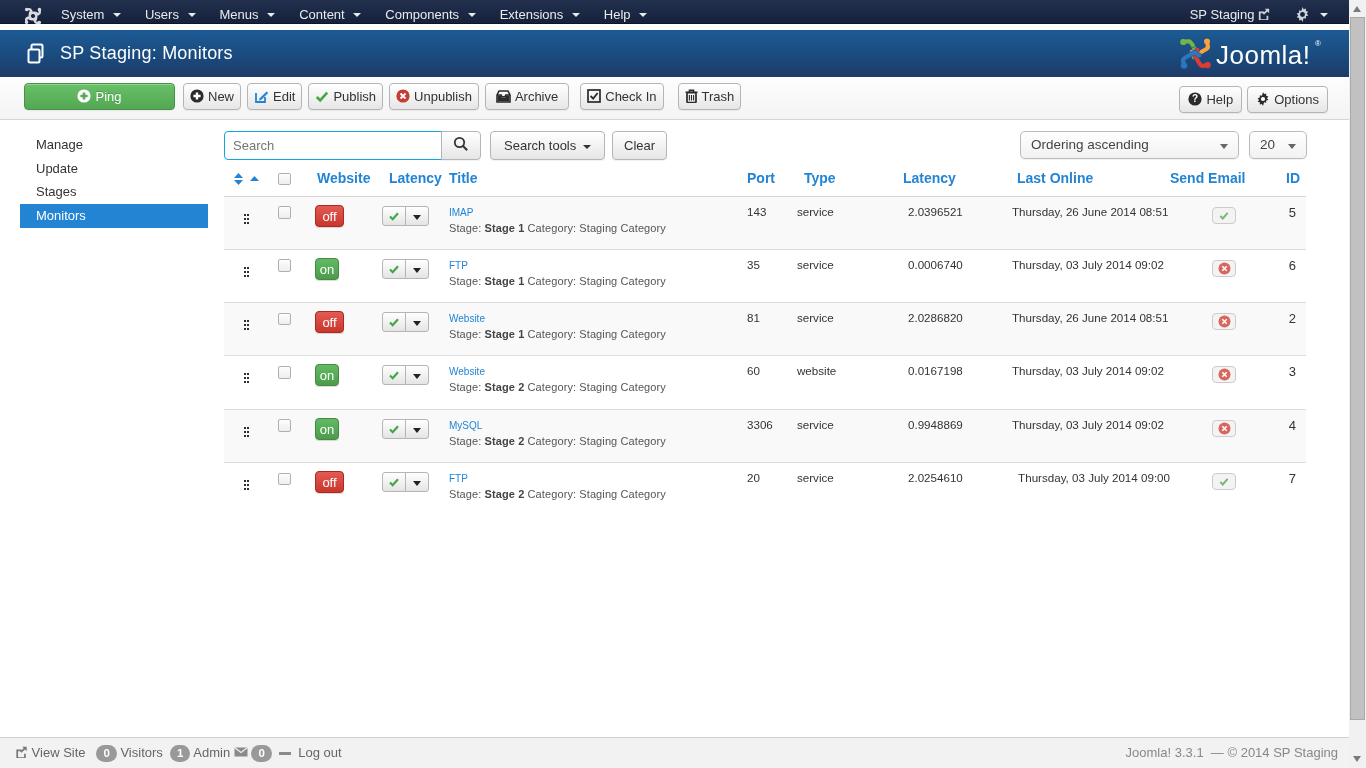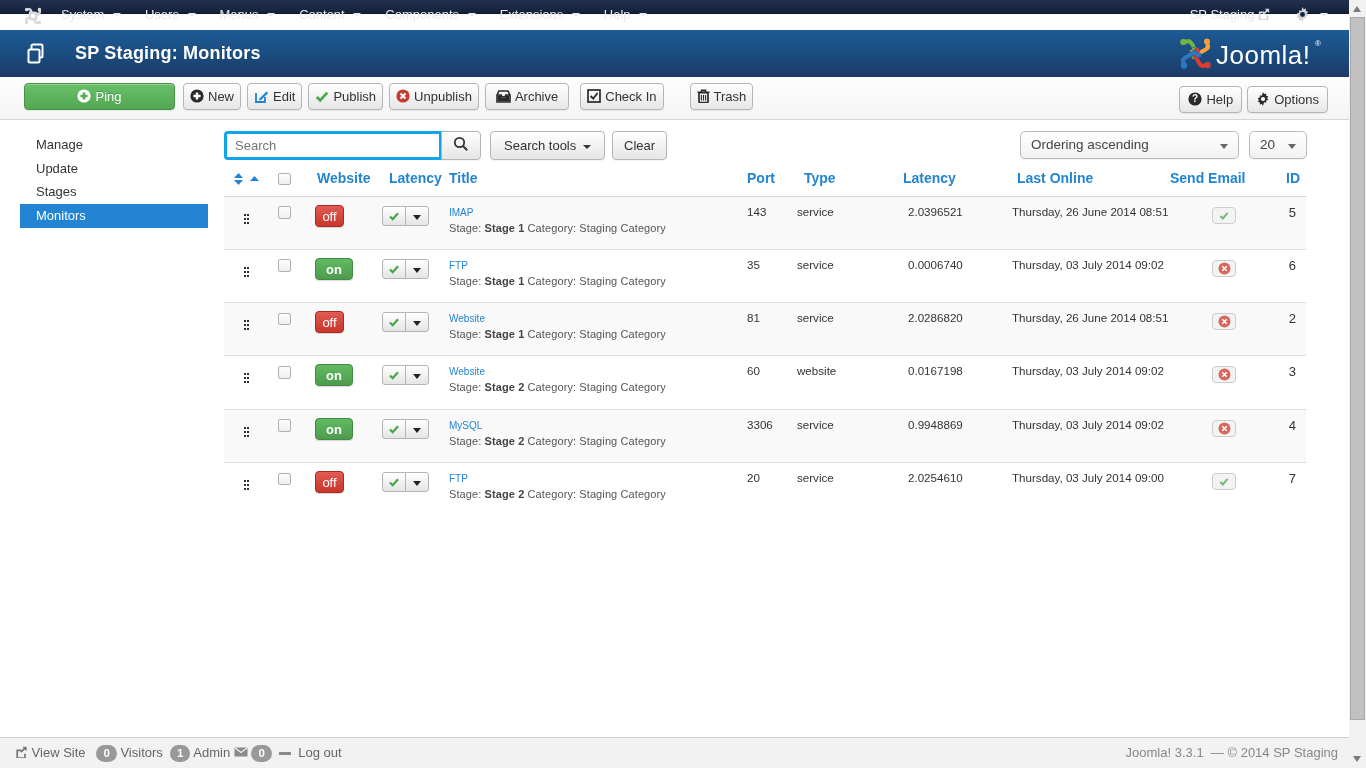--- a/index.html
+++ b/index.html
@@ -1,61 +1,61 @@
 <!DOCTYPE html>
 <html><head>
 <meta charset="utf-8">
 <style>
 * { margin:0; padding:0; box-sizing:border-box; }
 html,body { width:1366px; height:768px; overflow:hidden; font-family:"Liberation Sans",sans-serif; background:#fff; }
 #page { position:absolute; left:0; top:0; width:1349px; height:768px; background:#fff; }
 
 
-#navbar { position:absolute; left:0; top:0; width:100%; height:14px;
+#navbar { position:absolute; left:0; top:0; width:100%; height:24px;
   background:linear-gradient(180deg,#23304e 0%,#1b2844 55%,#16213c 100%);
   border-bottom:1px solid #0d1526; color:#eceef1; font-size:13px; }
 #navbar .menu { position:absolute; left:49px; top:0; height:30px; }
 #navbar .mi { float:left; height:30px; line-height:29px; padding:0 12px; color:#e8eaed; }
 #navbar .caret { display:inline-block; width:0; height:0; border-left:4px solid transparent; border-right:4px solid transparent; border-top:4px solid #e8eaed; vertical-align:middle; margin-left:5px; margin-top:-2px; }
 #jicon { position:absolute; left:24px; top:7px; }
 #nav-right { position:absolute; right:21px; top:0; height:30px; line-height:29px; color:#e8eaed; }
 
 
 #header { position:absolute; left:0; top:30px; width:100%; height:47px;
   background:linear-gradient(180deg,#1d5b95 0%,#1a4b7e 55%,#1e3a67 100%); }
-#header h1 { position:absolute; left:60px; top:13px; font-size:18px; font-weight:700; color:#fff; letter-spacing:0.2px;margin-left:15px; }
+#header h1 { position:absolute; left:60px; top:13px; font-size:18px; font-weight:400; color:#fff; letter-spacing:0.2px; }
 #pageicon { position:absolute; left:27px; top:13px; }
 #jlogo { position:absolute; right:28px; top:5px; }
 
 
 #subhead { position:absolute; left:0; top:77px; width:100%; height:43px;
   background:linear-gradient(180deg,#fdfdfd 0%,#f4f4f4 100%); border-bottom:1px solid #d5d5d5; }
 .btn { display:inline-block; height:27px; line-height:25px; padding:0 6px; font-size:13px; color:#333;
   background:linear-gradient(180deg,#ffffff 0%,#e6e6e6 100%); border:1px solid #b5b5b5; border-radius:4px;
   box-shadow:inset 0 1px 0 rgba(255,255,255,.3), 0 1px 1px rgba(0,0,0,.06); vertical-align:top; white-space:nowrap; }
 .btn .ic { display:inline-block; vertical-align:middle; margin:-3px 4px 0 0; }
 #tb-left { position:absolute; left:24px; top:6px; }
-#tb-left .btn { margin-right:6px; } #tb-left #btn-ping { margin-right:8px; } #tb-left .btn:nth-child(6){padding:0 10px;} #tb-left .btn:nth-child(7){margin-left:5px;} #tb-left .btn:nth-child(8){margin-left:20px;}
+#tb-left .btn { margin-right:6px; } #tb-left #btn-ping { margin-right:8px; } #tb-left .btn:nth-child(6){padding:0 10px;} #tb-left .btn:nth-child(7){margin-left:5px;} #tb-left .btn:nth-child(8){margin-left:8px;}
 #btn-ping { width:151px; text-align:center; color:#fff; font-weight:400;
   background:linear-gradient(180deg,#67c167 0%,#54a754 100%); border-color:#499149; margin-right:8px;
   text-shadow:0 -1px 0 rgba(0,0,0,.2); }
 #tb-right { position:absolute; right:21px; top:9px; }
 #tb-right .btn { margin-left:5px; padding:0 8px; }
 
 
 #sidebar { position:absolute; left:20px; top:133px; width:188px; font-size:13px; }
 #sidebar a { display:block; height:23.7px; line-height:23.7px; padding-left:16px; color:#333; text-decoration:none; }
 #sidebar a.active { background:#2384d3; color:#fff; }
 
 
 #content { position:absolute; left:224px; top:119px; width:1082px; }
 
 
 #filterbar { position:relative; height:41px; padding-top:12px; }
-#searchbox { position:absolute; left:0; top:12px; width:218px; height:29px; border:3px solid #0ea5e9; border-radius:4px 0 0 4px; padding:0 8px; font-size:13px; color:#999; font-family:"Liberation Sans",sans-serif; background:#fff; }
+#searchbox { position:absolute; left:0; top:12px; width:218px; height:29px; border:1px solid #0ea5e9; border-radius:4px 0 0 4px; padding:0 8px; font-size:13px; color:#999; font-family:"Liberation Sans",sans-serif; background:#fff; }
 #searchbtn { position:absolute; left:217px; top:12px; width:40px; height:29px; border-radius:0 4px 4px 0; }
 #btn-stools { position:absolute; left:266px; top:12px; height:29px; line-height:27px; padding:0 13px; }
 #btn-clear { position:absolute; left:388px; top:12px; height:29px; line-height:27px; padding:0 11px; }
 .sel { position:absolute; top:12px; height:28px; line-height:26px; border:1px solid #bbb; border-radius:5px;
   background:linear-gradient(180deg,#ffffff 0%,#f2f2f2 100%); font-size:13.5px; color:#444; padding-left:10px;
   box-shadow:0 1px 1px rgba(0,0,0,.05); }
 .sel .sc { position:absolute; right:10px; top:12px; width:0; height:0; border-left:4px solid transparent; border-right:4px solid transparent; border-top:5px solid #666; }
 #sel-order { left:796px; width:219px; }
 #sel-limit { left:1025px; width:58px; }
 
@@ -64,21 +64,21 @@
 th { font-size:14px; font-weight:700; color:#2384d3; text-align:left; height:36px; vertical-align:middle; border-bottom:1px solid #d5d5d5; }
 td { font-size:11.6px; color:#333; vertical-align:top; border-top:1px solid #ddd; height:53.3px; padding-top:8px; white-space:nowrap; overflow:visible; }
 tbody tr:nth-child(odd) { background:#f9f9f9; }
 tbody tr:first-child td { border-top:none; }
 a.tl { color:#2384d3; text-decoration:none; font-size:10px; }
 .stage { font-size:11px; color:#555; margin-top:4px; letter-spacing:0.1px; }
 .stage b { color:#444; }
 .cbx { display:inline-block; width:12.5px; height:12.5px; border:1px solid #b0b0b0; border-radius:2px; background:linear-gradient(180deg,#fdfdfd,#eee); vertical-align:middle; }
 .onoff { display:inline-block; width:29px; height:22px; line-height:21px; text-align:center; color:#fff; font-size:13px; border-radius:4px; box-shadow:0 1px 1px rgba(0,0,0,.15); }
 .off { background:linear-gradient(180deg,#e25b55 0%,#c9362b 100%); border:1px solid #a92a21; width:29px;text-align:center;}
-.on  { background:linear-gradient(180deg,#61bb61 0%,#4d9b4d 100%); border:1px solid #448a44; width:38px;font-weight:bold;}
+.on  { background:linear-gradient(180deg,#61bb61 0%,#4d9b4d 100%); border:1px solid #448a44; width:24px;}
 .stgrp { display:inline-block; height:20px; white-space:nowrap; margin-top:1px; }
 .stgrp .b1, .stgrp .b2 { display:inline-block; height:20px; vertical-align:top; background:linear-gradient(180deg,#fff,#e4e4e4); border:1px solid #b5b5b5; }
 .stgrp .b1 { width:24px; border-radius:3px 0 0 3px; }
 .stgrp .b2 { width:24px; border-radius:0 3px 3px 0; margin-left:-1px; }
 .semail { display:inline-block; width:24px; height:17px; border:1px solid #ccc; border-radius:4px; background:#f3f3f3; text-align:center; margin-top:2px; }
 .cdrag { text-align:center; }
 .dots { display:inline-block; width:2px; height:2px; background:#2e2e2e; margin-top:5px;
   box-shadow:3px 0 0 #2e2e2e, 0 4px 0 #2e2e2e, 3px 4px 0 #2e2e2e, 0 8px 0 #2e2e2e, 3px 8px 0 #2e2e2e; }
 .dcar { display:inline-block; width:0; height:0; border-left:4px solid transparent; border-right:4px solid transparent; border-top:5px solid #222; margin-top:8px; }
 .svgchk { margin-top:3px; }
@@ -367,21 +367,21 @@
         <td class="cdrag"><span class="dots"></span></td>
         <td style="text-align:center;"><span class="cbx"></span></td>
         <td style="padding-left:12px;"><span class="onoff off">off</span></td>
         <td style="padding-left:12px;"><span class="stgrp"><span class="b1"><svg class="svgchk" width="12" height="12" viewBox="0 0 12 12">
                     <path d="M2 6.5 L4.7 9.2 L10 3.2" stroke="#46a546" stroke-width="2.2" fill="none"></path>
                   </svg></span><span class="b2"><span class="dcar"></span></span></span></td>
         <td style="padding-left:9px;"><a class="tl" href="#">FTP</a><div class="stage">Stage: <b>Stage 2</b> Category: Staging Category</div></td>
         <td style="padding-left:9px;">20</td>
         <td style="padding-left:7px;">service</td>
         <td style="padding-left:18px;">2.0254610</td>
-        <td style="padding-left:17px;">Thursday, 03 July 2014 09:00</td>
+        <td style="padding-left:17px;text-align:right;">Thursday, 03 July 2014 09:00</td>
         <td style="text-align:center;padding-left:10px;"><span class="semail"><svg width="12" height="11" viewBox="0 0 12 12" style="margin-top:2px;">
                   <path d="M2 6.5 L4.7 9.2 L10 3.2" stroke="#78b878" stroke-width="2.2" fill="none"></path>
                 </svg></span></td>
         <td style="text-align:right;padding-right:10px;font-size:13px;">7</td>
       </tr>
       </tbody>
     </table>
   </div>
 
   <div id="statusbar">

